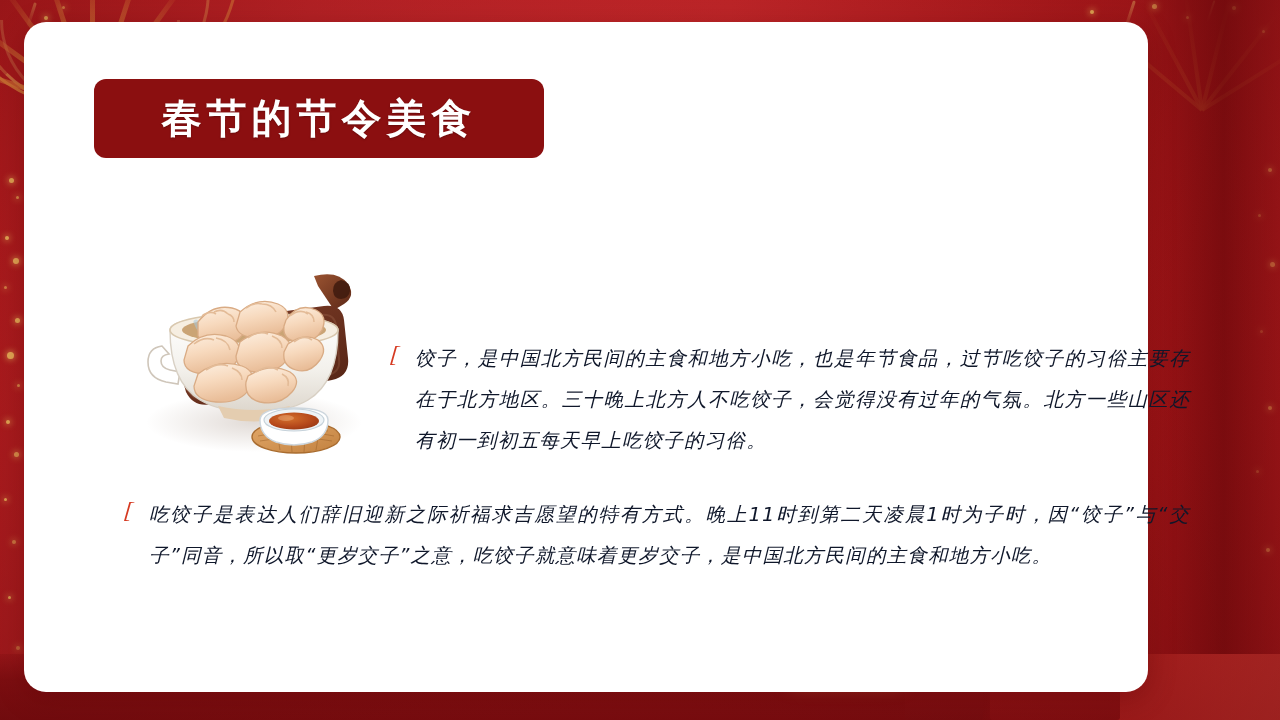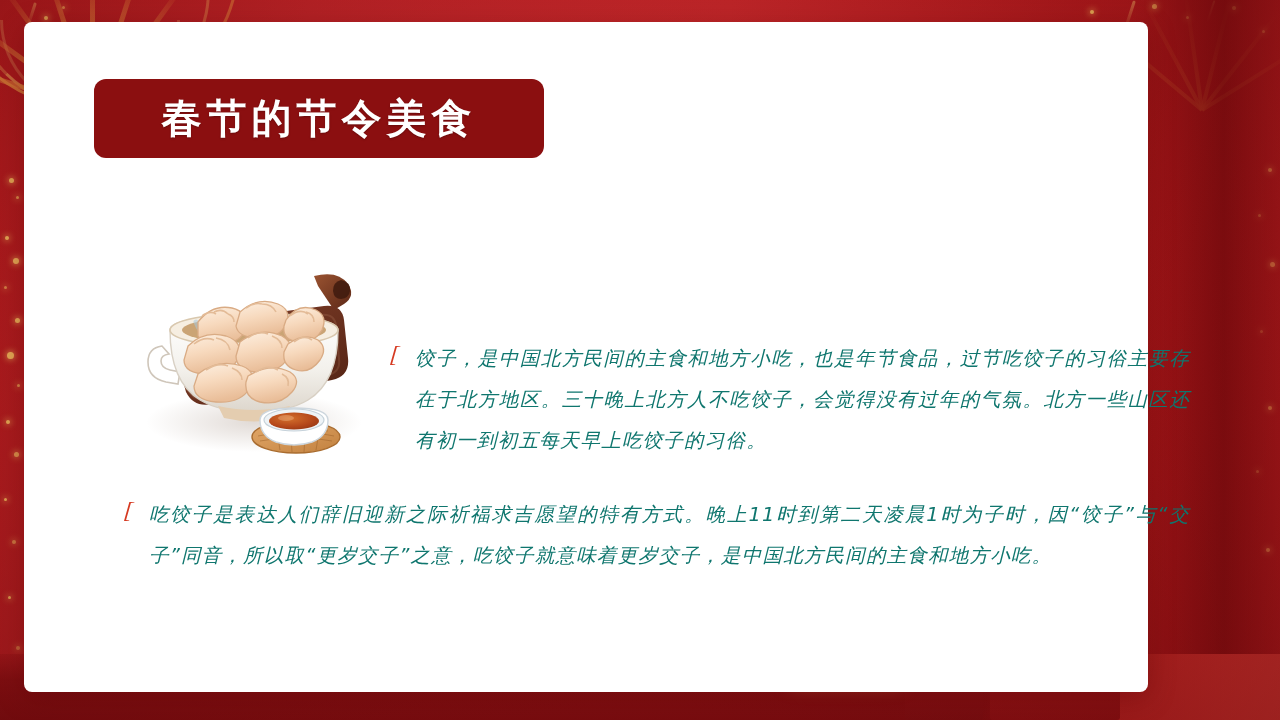--- a/index.html
+++ b/index.html
@@ -129,21 +129,21 @@
     border-radius: 2px;
     transform: rotate(18deg);
   }
 
   
   .card {
     position: absolute;
     left: 24px; top: 22px;
     width: 1124px; height: 670px;
     background: #ffffff;
-    border-radius: 8px;
+    border-radius: 22px;
     box-shadow: 0 6px 28px rgba(80,4,6,0.32);
   }
 
   
   .title-badge {
     position: absolute;
     left: 70px; top: 57px;
     width: 450px; height: 79px;
     background: #8b0f10;
     border-radius: 12px;
@@ -201,21 +201,21 @@
     font-size: 23px;
     font-style: italic;
     font-family: "Liberation Serif", "DejaVu Serif", serif;
     line-height: 1;
     padding-top: 5px;
     margin-right: 16px;
     transform: skewX(-6deg);
   }
   .para-text {
     flex: 1 1 auto;
-    color: #0f766e;
+    color: #0f172a;
     font-size: 19.5px;
     line-height: 41px;
     letter-spacing: 1.2px;
     text-align: justify;
     font-family: "DejaVu Sans", "Liberation Sans", sans-serif;
     font-style: italic;
     text-indent: 0;
   }
 </style>
 </head>

